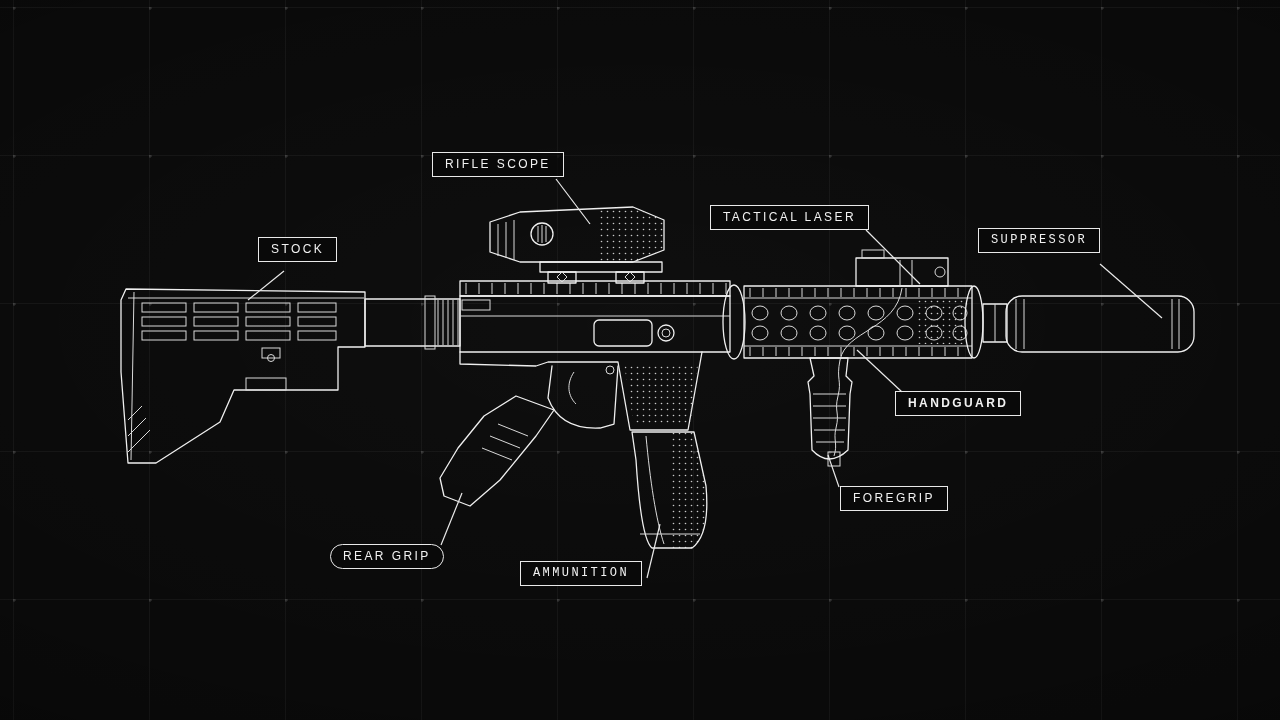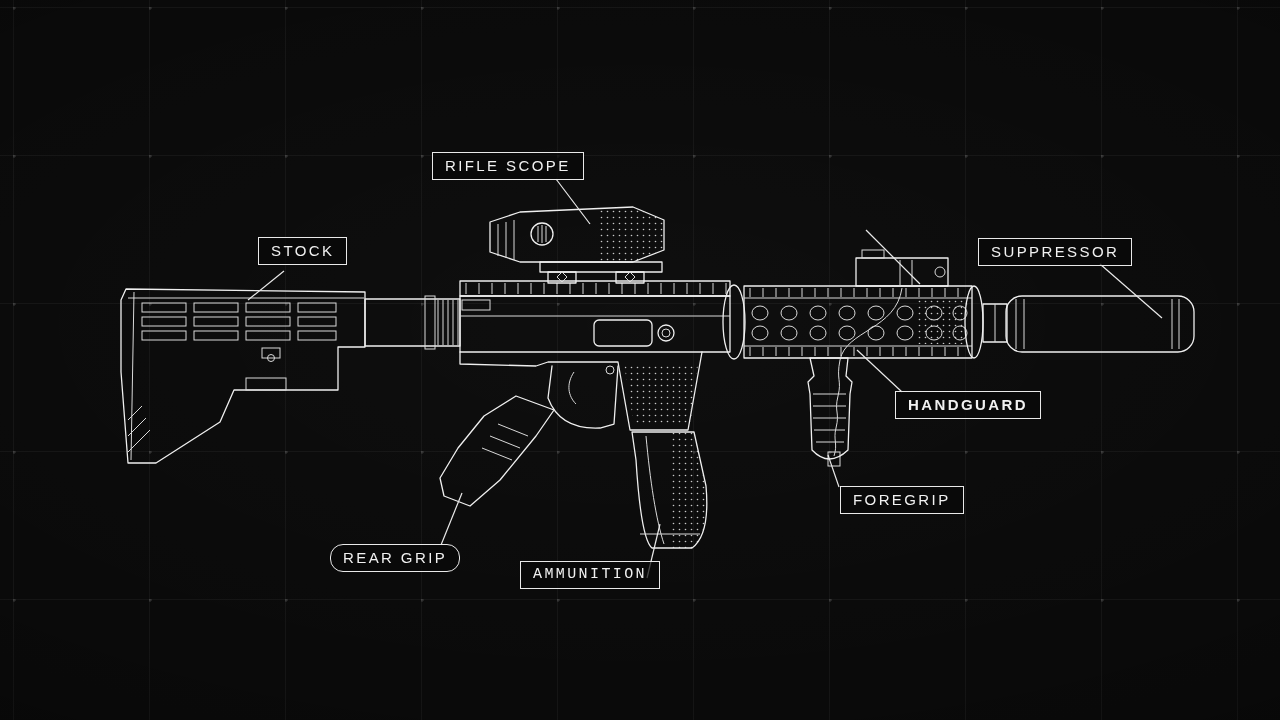--- a/index.html
+++ b/index.html
@@ -20,21 +20,21 @@
   }
   svg.blueprint{position:absolute;left:0;top:0;}
   .ln{stroke:#efefef;stroke-width:1.3;fill:none;stroke-linejoin:round;stroke-linecap:round;}
   .thin{stroke:#d9d9d9;stroke-width:1;fill:none;}
   .leader{stroke:#e9e9e9;stroke-width:1.2;}
   .label{
     position:absolute;z-index:5;
     border:1px solid #e9e9e9;color:#f1f1f1;
     background:rgba(8,8,8,0.72);
     padding:4px 12px 5px 12px;
-    font-size:15px;letter-spacing:2.4px;white-space:nowrap;
+    font-size:12px;letter-spacing:2.4px;white-space:nowrap;
     text-transform:uppercase;
   }
 </style>
 </head>
 <body>
 
 <div class="stage">
 
   <svg class="blueprint" width="1280" height="720" viewBox="0 0 1280 720">
     <defs>
@@ -172,20 +172,21 @@
       <line class="leader" x1="1100" y1="264" x2="1162" y2="318"></line>
       <line class="leader" x1="284" y1="271" x2="248" y2="300"></line>
       <line class="leader" x1="902" y1="392" x2="857" y2="350"></line>
       <line class="leader" x1="839" y1="487" x2="828" y2="455"></line>
       <line class="leader" x1="441" y1="545" x2="462" y2="493"></line>
       <line class="leader" x1="647" y1="578" x2="660" y2="524"></line>
     </g>
   </svg>
 
   <div class="label" style="left:432px;top:152px;">RIFLE SCOPE</div>
-  <div class="label" style="left:978px;top:238px;">SUPPRESSOR</div>
+  <div class="label" style="left:710px;top:205px;">TACTICAL LASER</div>
+  <div class="label" style="left:978px;top:228px;font-family:Liberation Mono, monospace;">SUPPRESSOR</div>
   <div class="label" style="left:258px;top:237px;">STOCK</div>
   <div class="label" style="left:895px;top:391px;font-weight:bold;">HANDGUARD</div>
   <div class="label" style="left:812px;top:486px;margin-left:28px;">FOREGRIP</div>
   <div class="label" style="left:330px;top:544px;border-radius:13px;">REAR GRIP</div>
   <div class="label" style="left:520px;top:561px;font-family:Liberation Mono, monospace;">AMMUNITION</div>
 
 </div>
 
 </body></html>

